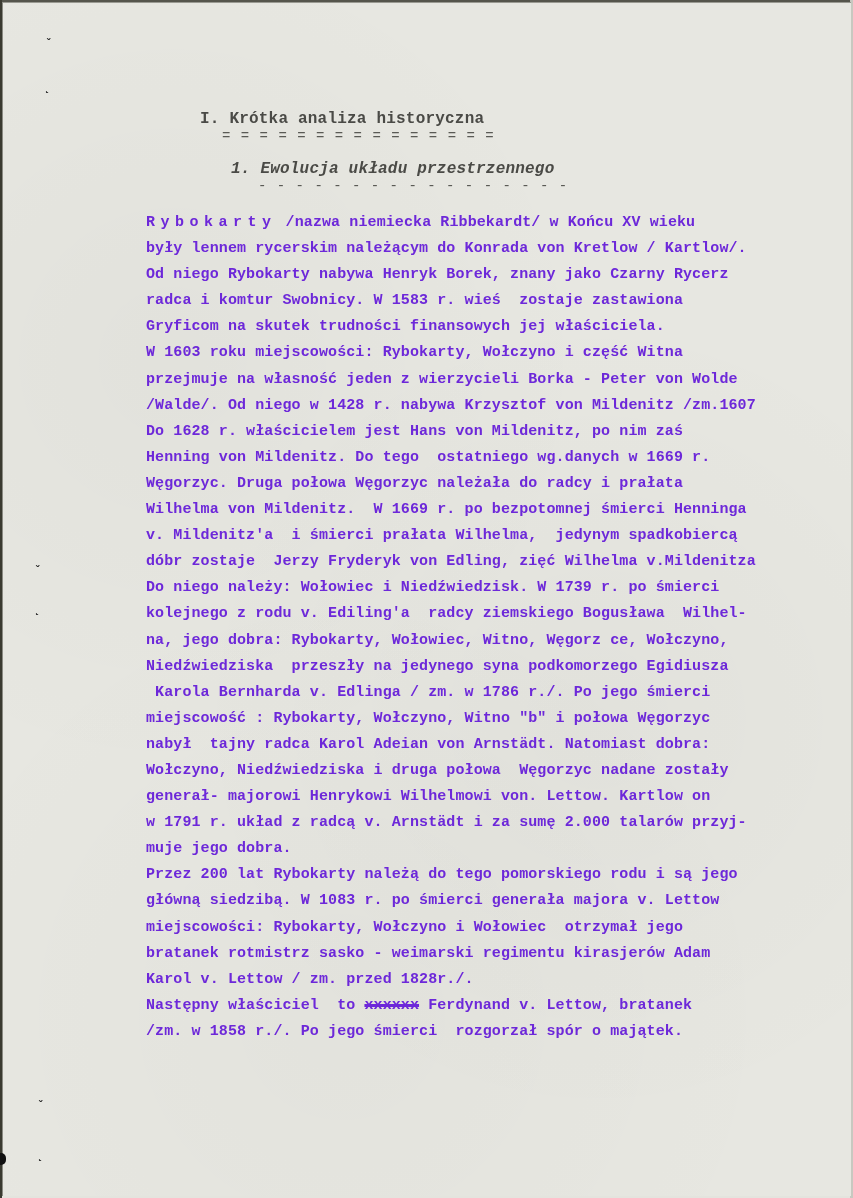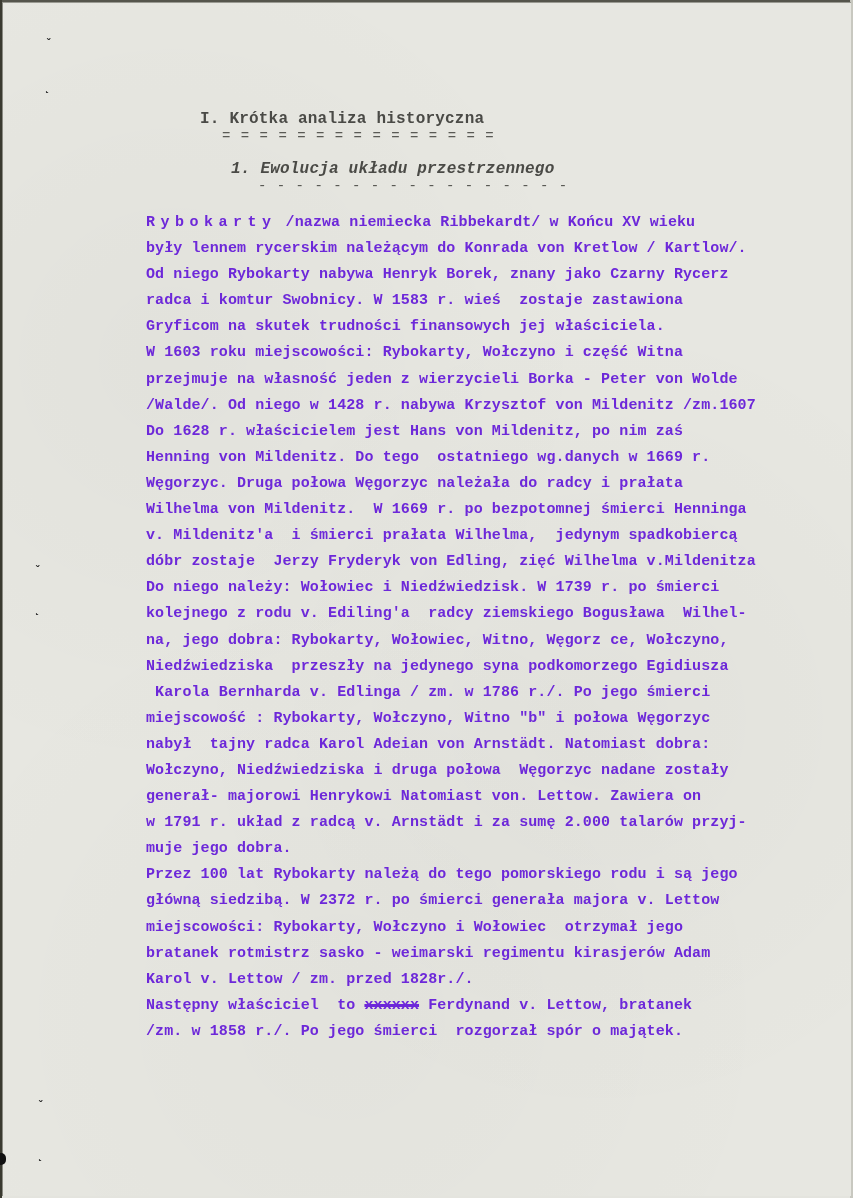--- a/index.html
+++ b/index.html
@@ -146,23 +146,23 @@
   <div class="line">v. Mildenitz'a  i śmierci prałata Wilhelma,  jedynym spadkobiercą</div>
   <div class="line">dóbr zostaje  Jerzy Fryderyk von Edling, zięć Wilhelma v.Mildenitza</div>
   <div class="line">Do niego należy: Wołowiec i Niedźwiedzisk. W 1739 r. po śmierci</div>
   <div class="line">kolejnego z rodu v. Ediling'a  radcy ziemskiego Bogusława  Wilhel-</div>
   <div class="line">na, jego dobra: Rybokarty, Wołowiec, Witno, Węgorz ce, Wołczyno,</div>
   <div class="line">Niedźwiedziska  przeszły na jedynego syna podkomorzego Egidiusza</div>
   <div class="line"> Karola Bernharda v. Edlinga / zm. w 1786 r./. Po jego śmierci</div>
   <div class="line">miejscowość : Rybokarty, Wołczyno, Witno "b" i połowa Węgorzyc</div>
   <div class="line">nabył  tajny radca Karol Adeian von Arnstädt. Natomiast dobra:</div>
   <div class="line">Wołczyno, Niedźwiedziska i druga połowa  Węgorzyc nadane zostały</div>
-  <div class="line">generał- majorowi Henrykowi Natomiast von. Lettow. Zawiera on</div>
+  <div class="line">generał- majorowi Henrykowi Wilhelmowi von. Lettow. Kartlow on</div>
   <div class="line">w 1791 r. układ z radcą v. Arnstädt i za sumę 2.000 talarów przyj-</div>
   <div class="line">muje jego dobra.</div>
-  <div class="line">Przez 100 lat Rybokarty należą do tego pomorskiego rodu i są jego</div>
-  <div class="line">główną siedzibą. W 2372 r. po śmierci generała majora v. Lettow</div>
+  <div class="line">Przez 200 lat Rybokarty należą do tego pomorskiego rodu i są jego</div>
+  <div class="line">główną siedzibą. W 1083 r. po śmierci generała majora v. Lettow</div>
   <div class="line">miejscowości: Rybokarty, Wołczyno i Wołowiec  otrzymał jego</div>
   <div class="line">bratanek rotmistrz sasko - weimarski regimentu kirasjerów Adam</div>
   <div class="line">Karol v. Lettow / zm. przed 1828r./.</div>
   <div class="line"><span>Następny właściciel  to </span><span class="struck">xxxxxx</span><span> Ferdynand v. Lettow, bratanek</span></div>
   <div class="line">/zm. w 1858 r./. Po jego śmierci  rozgorzał spór o majątek.</div>
 </div>
 
 </body></html>

